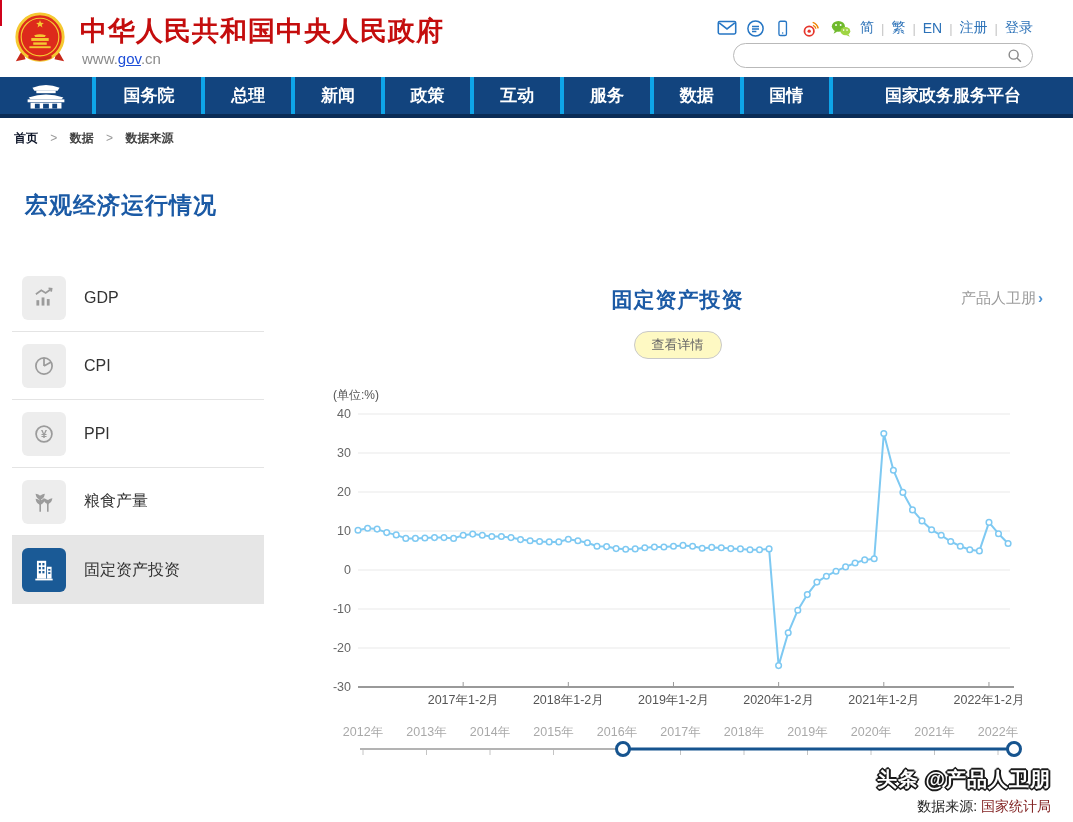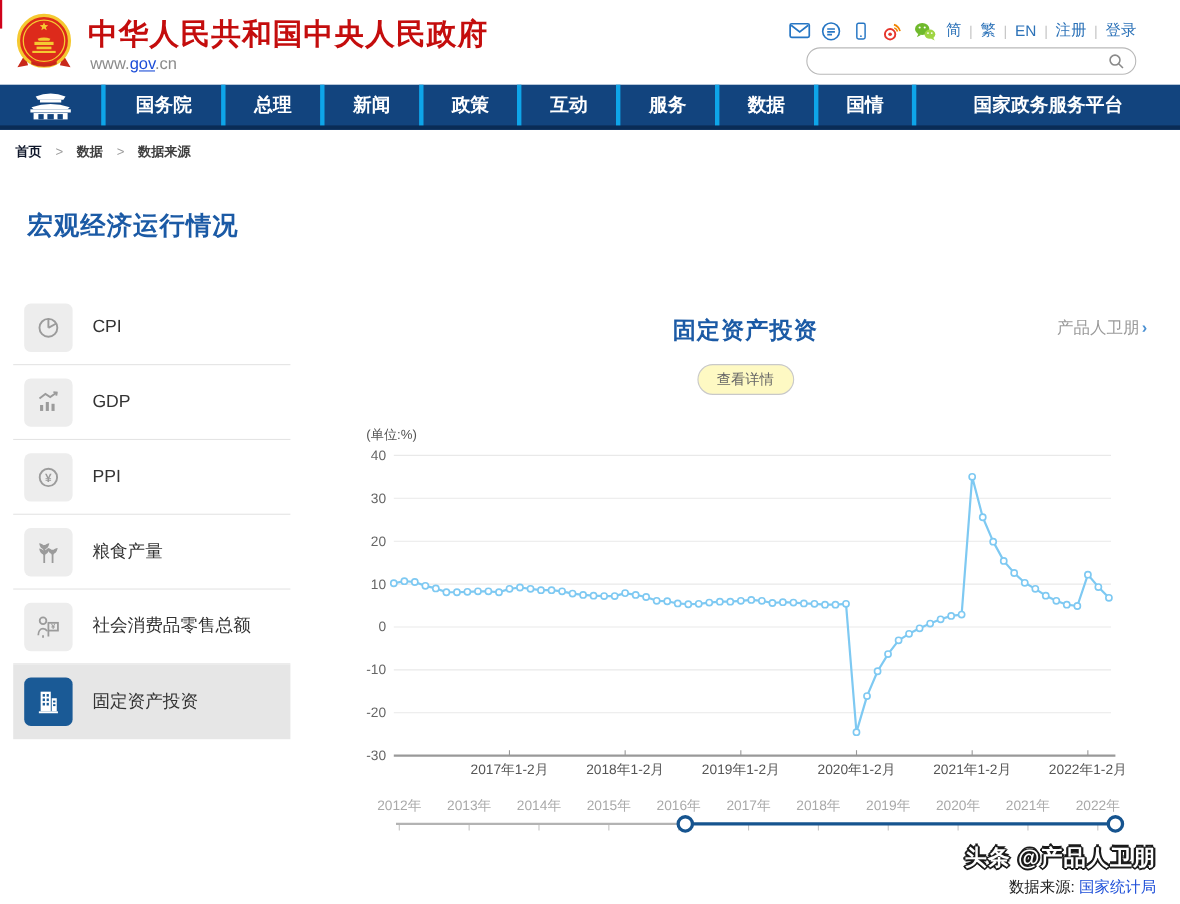--- a/index.html
+++ b/index.html
@@ -58,21 +58,21 @@
   .chart-svg { left:330px; top:383px; }
   .slider-svg { left:330px; top:722px; cursor:pointer; }
   text.ytick { font-size:12.5px; fill:#666; font-family:"Liberation Sans","DejaVu Sans",sans-serif; }
   text.xtick { font-size:12.5px; fill:#555; font-family:"Liberation Sans","DejaVu Sans",sans-serif; }
   text.yearlab { font-size:12.5px; fill:#a9a9a9; font-family:"Liberation Sans","DejaVu Sans",sans-serif; }
 
   
   .watermark { top:766px; right:22px; font-size:20px; font-weight:bold; letter-spacing:1px; color:#fff;
     text-shadow:-2px 0 #1a1a1a,2px 0 #1a1a1a,0 -2px #1a1a1a,0 2px #1a1a1a,-1px -1px #1a1a1a,1px 1px #1a1a1a,-1px 1px #1a1a1a,1px -1px #1a1a1a; }
   .source-line { top:798px; right:22px; font-size:14px; color:#222; }
-  .source-line .src { color:#1d4ed8; }
+  .source-line .src { color:#7f1d1d; }
 </style>
 </head>
 <body>
 
 <div class="abs edge-mark"></div>
 
 <div class="abs emblem">
   <svg width="54" height="56" viewBox="0 0 54 58">
     <path d="M9 40 L2 52 L12 50 Z" fill="#c8281a"></path>
     <path d="M45 40 L52 52 L42 50 Z" fill="#c8281a"></path>
@@ -178,38 +178,38 @@
   <span class="bc-sep">&gt;</span>
   <span class="bc-item">数据</span>
   <span class="bc-sep">&gt;</span>
   <span class="bc-item">数据来源</span>
 </div>
 <div class="abs page-title">宏观经济运行情况</div>
 
 <div class="abs sidebar">
   <div class="side-item">
     <span class="ic">
-      <svg width="26" height="26" viewBox="0 0 24 24" fill="none" stroke="#9b9b9b" stroke-width="1.6">
-        <circle cx="12" cy="12" r="7.5"></circle>
-          <path d="M12 12 V4.5 M12 12 L18.6 8.4"></path>
-      </svg>
-    </span>
-    <span class="lbl">CPI</span>
-  </div>
-  <div class="side-item">
-    <span class="ic">
       <svg width="26" height="26" viewBox="0 0 24 24">
         <rect x="5" y="14" width="2.6" height="5" fill="#9b9b9b"></rect>
         <rect x="9.8" y="11.5" width="2.6" height="7.5" fill="#9b9b9b"></rect>
         <rect x="14.6" y="13" width="2.6" height="6" fill="#9b9b9b"></rect>
         <polyline points="4.5,8.5 9.5,4.8 13.5,7.3 19,3.5" fill="none" stroke="#9b9b9b" stroke-width="1.6"></polyline>
         <polyline points="16.2,3.2 19,3.5 18.6,6.2" fill="none" stroke="#9b9b9b" stroke-width="1.6"></polyline>
       </svg>
     </span>
     <span class="lbl">GDP</span>
+  </div>
+  <div class="side-item">
+    <span class="ic">
+      <svg width="26" height="26" viewBox="0 0 24 24" fill="none" stroke="#9b9b9b" stroke-width="1.6">
+        <circle cx="12" cy="12" r="7.5"></circle>
+          <path d="M12 12 V4.5 M12 12 L18.6 8.4"></path>
+      </svg>
+    </span>
+    <span class="lbl">CPI</span>
   </div>
   <div class="side-item">
     <span class="ic">
       <svg width="26" height="26" viewBox="0 0 24 24">
         <circle cx="12" cy="12" r="7.3" fill="none" stroke="#9b9b9b" stroke-width="1.6"></circle>
         <text x="12" y="15.6" text-anchor="middle" font-size="10" font-weight="bold" fill="#9b9b9b">¥</text>
       </svg>
     </span>
     <span class="lbl">PPI</span>
   </div>
@@ -220,32 +220,20 @@
         <path d="M8.5 9 Q5.8 8.4 5.2 5.4 Q8 6 8.5 9 Z"></path>
         <path d="M8.5 9 Q11.2 8.4 11.8 5.4 Q9 6 8.5 9 Z"></path>
         <path d="M8.5 13.5 Q5.8 12.9 5.2 9.9 Q8 10.5 8.5 13.5 Z"></path>
         <path d="M8.5 13.5 Q11.2 12.9 11.8 9.9 Q9 10.5 8.5 13.5 Z"></path>
         <path d="M15.5 21 V10"></path>
         <path d="M15.5 13 Q12.8 12.4 12.2 9.4 Q15 10 15.5 13 Z"></path>
         <path d="M15.5 13 Q18.2 12.4 18.8 9.4 Q16 10 15.5 13 Z"></path>
       </svg>
     </span>
     <span class="lbl">粮食产量</span>
-  </div>
-  <div class="side-item">
-    <span class="ic">
-      <svg width="26" height="26" viewBox="0 0 24 24" fill="none" stroke="#9b9b9b" stroke-width="1.5">
-        <circle cx="7.5" cy="6.8" r="2.8"></circle>
-        <path d="M3.5 19 C3.5 15.5 5.3 13.4 7.5 13.4 C9 13.4 10.2 14.2 10.9 15.4 M7.5 19 V21"></path>
-        <rect x="12" y="8.5" width="8" height="6.5"></rect>
-        <path d="M12 15 V20"></path>
-        <text x="16" y="13.6" text-anchor="middle" font-size="6.5" font-weight="bold" fill="#9b9b9b" stroke="none">¥</text>
-      </svg>
-    </span>
-    <span class="lbl">社会消费品零售总额</span>
   </div>
   <div class="side-item active">
     <span class="ic">
       <svg width="26" height="26" viewBox="0 0 24 24">
         <rect x="5.5" y="3.5" width="8.5" height="16.5" fill="#fff"></rect>
         <rect x="14.8" y="9" width="4.2" height="11" fill="#fff"></rect>
         <rect x="4" y="20" width="16" height="1.6" fill="#fff"></rect>
         <rect x="7.2" y="5.5" width="1.9" height="2.2" fill="#1a5a96"></rect>
           <rect x="10.5" y="5.5" width="1.9" height="2.2" fill="#1a5a96"></rect>
         <rect x="7.2" y="9.2" width="1.9" height="2.2" fill="#1a5a96"></rect>

